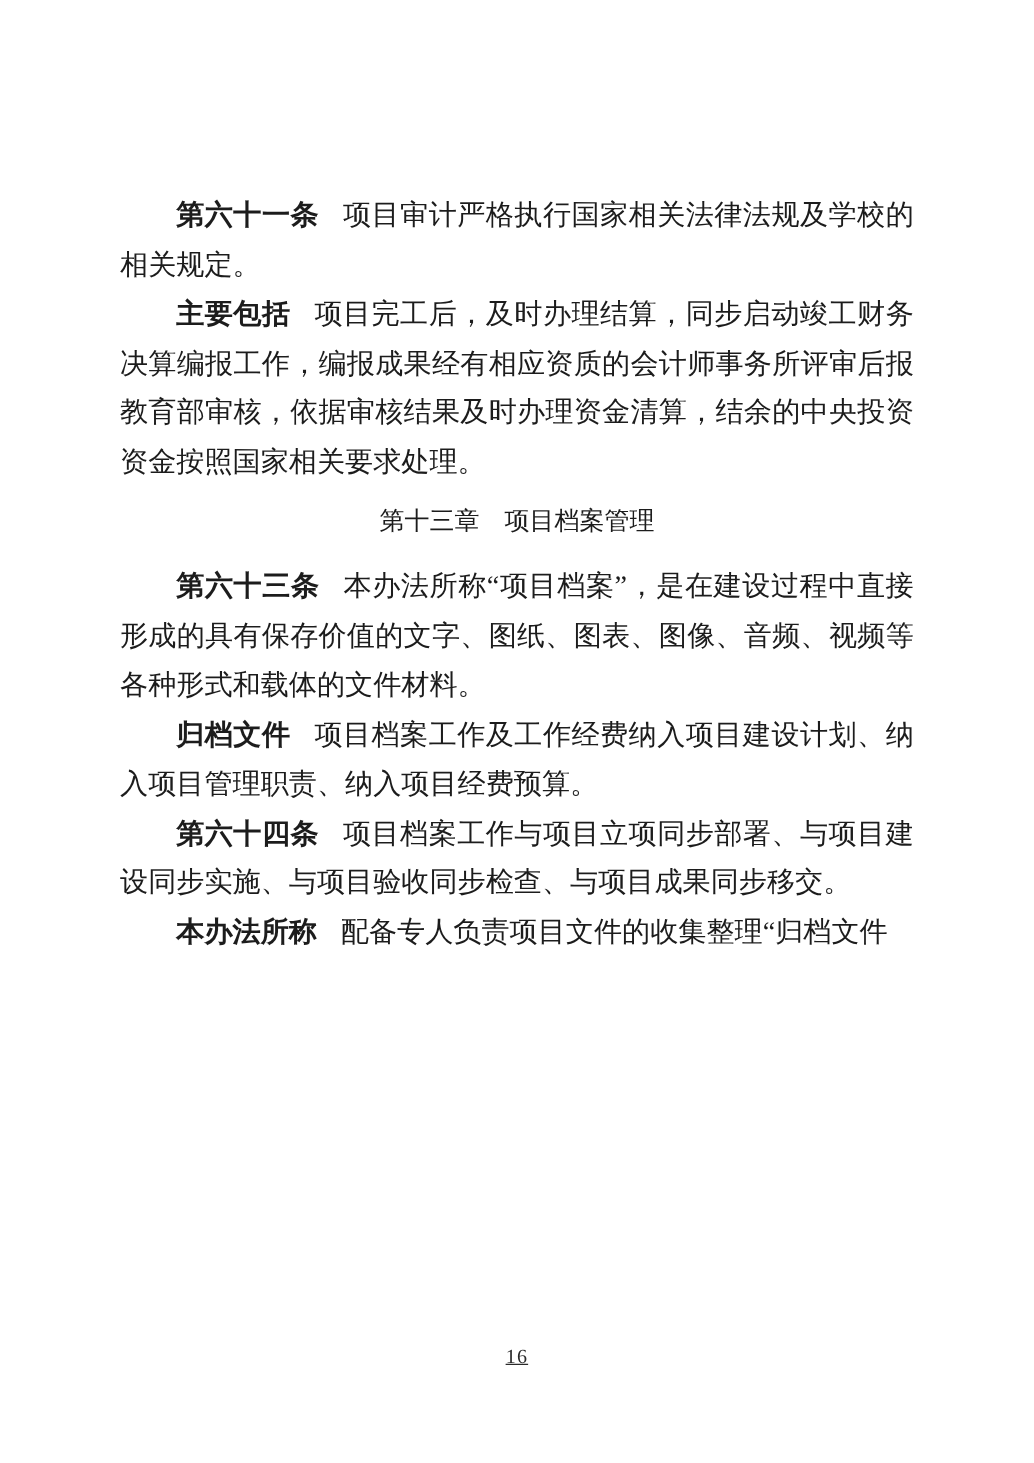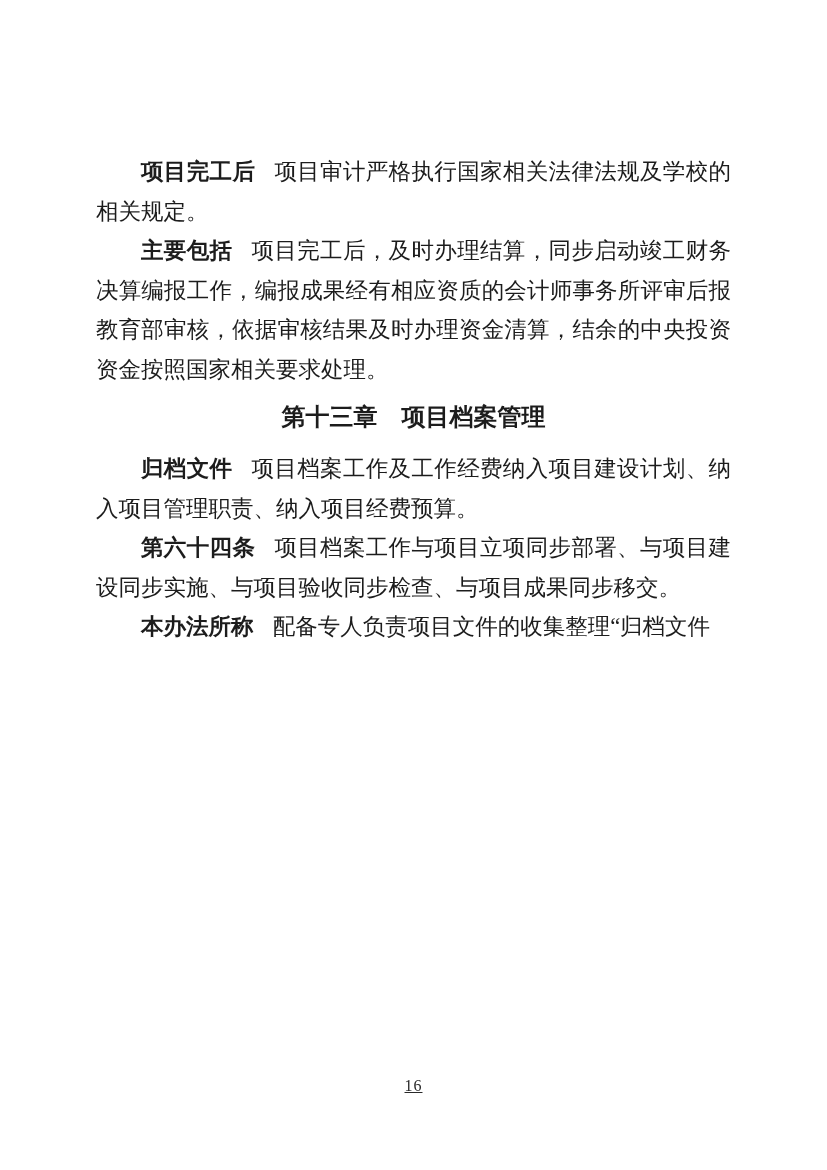--- a/index.html
+++ b/index.html
@@ -30,23 +30,23 @@
     text-indent: 2em;
     word-break: break-all;
   }
   .article-label {
     font-weight: 700;
     font-family: "Liberation Sans", "DejaVu Sans", sans-serif;
     margin-right: 0.85em;
   }
   .chapter-heading {
     margin: 8px 0 12px 0;
-    font-size: 24px;
+    font-size: 20px;
     line-height: 40px;
-    font-weight: 700;
+    font-weight: 400;
     font-family: "Liberation Sans", "DejaVu Sans", sans-serif;
     text-align: center;
     text-indent: 0;
   }
   .page-number {
     position: absolute;
     left: 0;
     top: 1076px;
     width: 100%;
     text-align: center;
@@ -56,26 +56,27 @@
     letter-spacing: 1px;
     text-decoration: underline;
   }
 </style>
 </head>
 <body>
 
 <div class="page">
   <div class="content">
 
-    <p class="para"><span class="article-label">项目完工后</span><span>项目审计严格执行国家相关法律法规及学校的相关规定。</span></p>
+    <p class="para"><span class="article-label">第六十一条</span><span>项目审计严格执行国家相关法律法规及学校的相关规定。</span></p>
 
     <p class="para"><span class="article-label">主要包括</span><span>项目完工后，及时办理结算，同步启动竣工财务决算编报工作，编报成果经有相应资质的会计师事务所评审后报教育部审核，依据审核结果及时办理资金清算，结余的中央投资资金按照国家相关要求处理。</span></p>
 
     <h2 class="chapter-heading">第十三章　项目档案管理</h2>
 
+    <p class="para"><span class="article-label">第六十三条</span><span>本办法所称“项目档案”，是在建设过程中直接形成的具有保存价值的文字、图纸、图表、图像、音频、视频等各种形式和载体的文件材料。</span></p>
 
     <p class="para"><span class="article-label">归档文件</span><span>项目档案工作及工作经费纳入项目建设计划、纳入项目管理职责、纳入项目经费预算。</span></p>
 
     <p class="para"><span class="article-label">第六十四条</span><span>项目档案工作与项目立项同步部署、与项目建设同步实施、与项目验收同步检查、与项目成果同步移交。</span></p>
 
 
     <p class="para"><span class="article-label">本办法所称</span><span>配备专人负责项目文件的收集整理“归档文件</span></p>
 
   </div>
 

